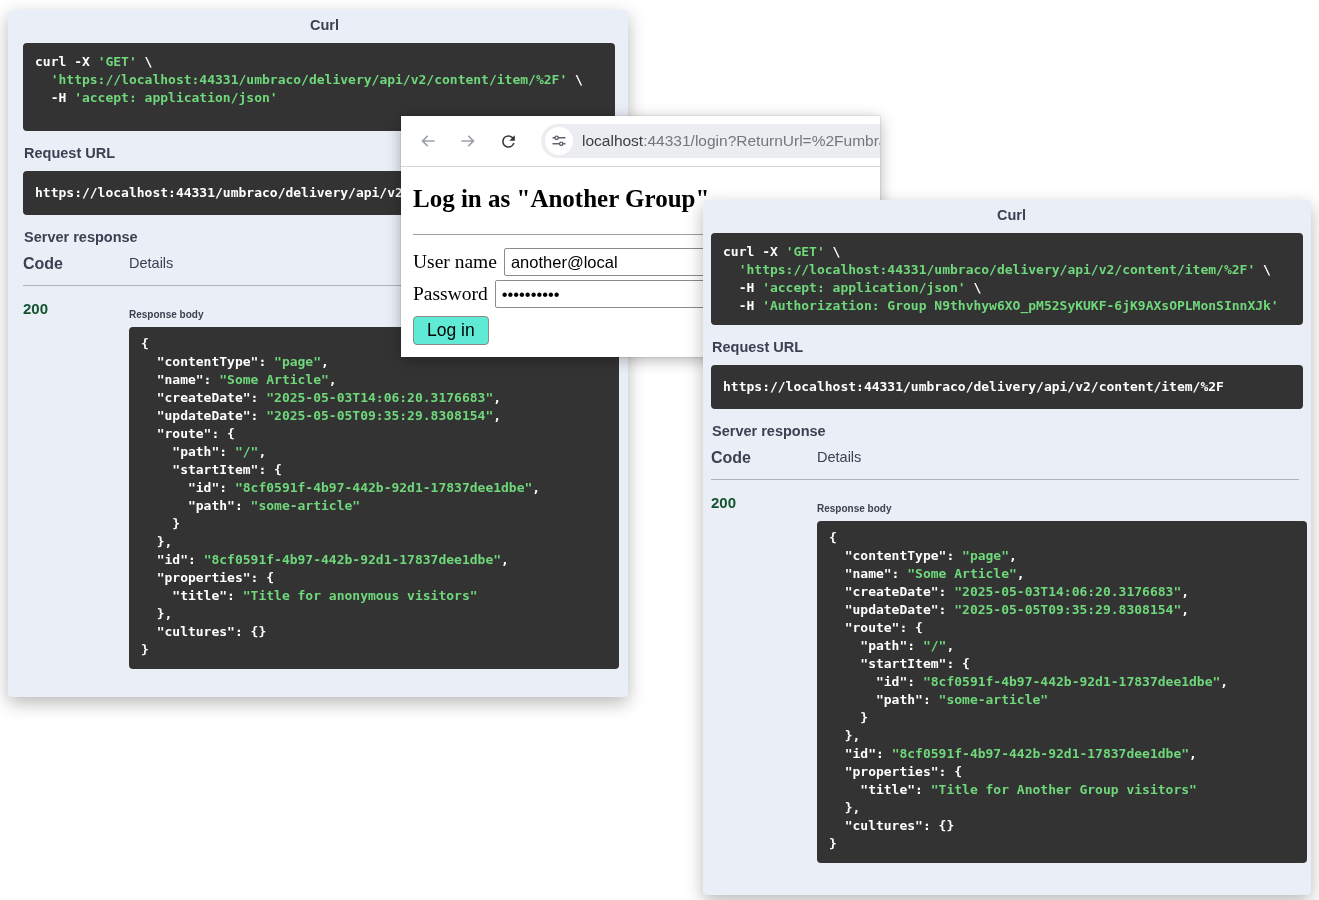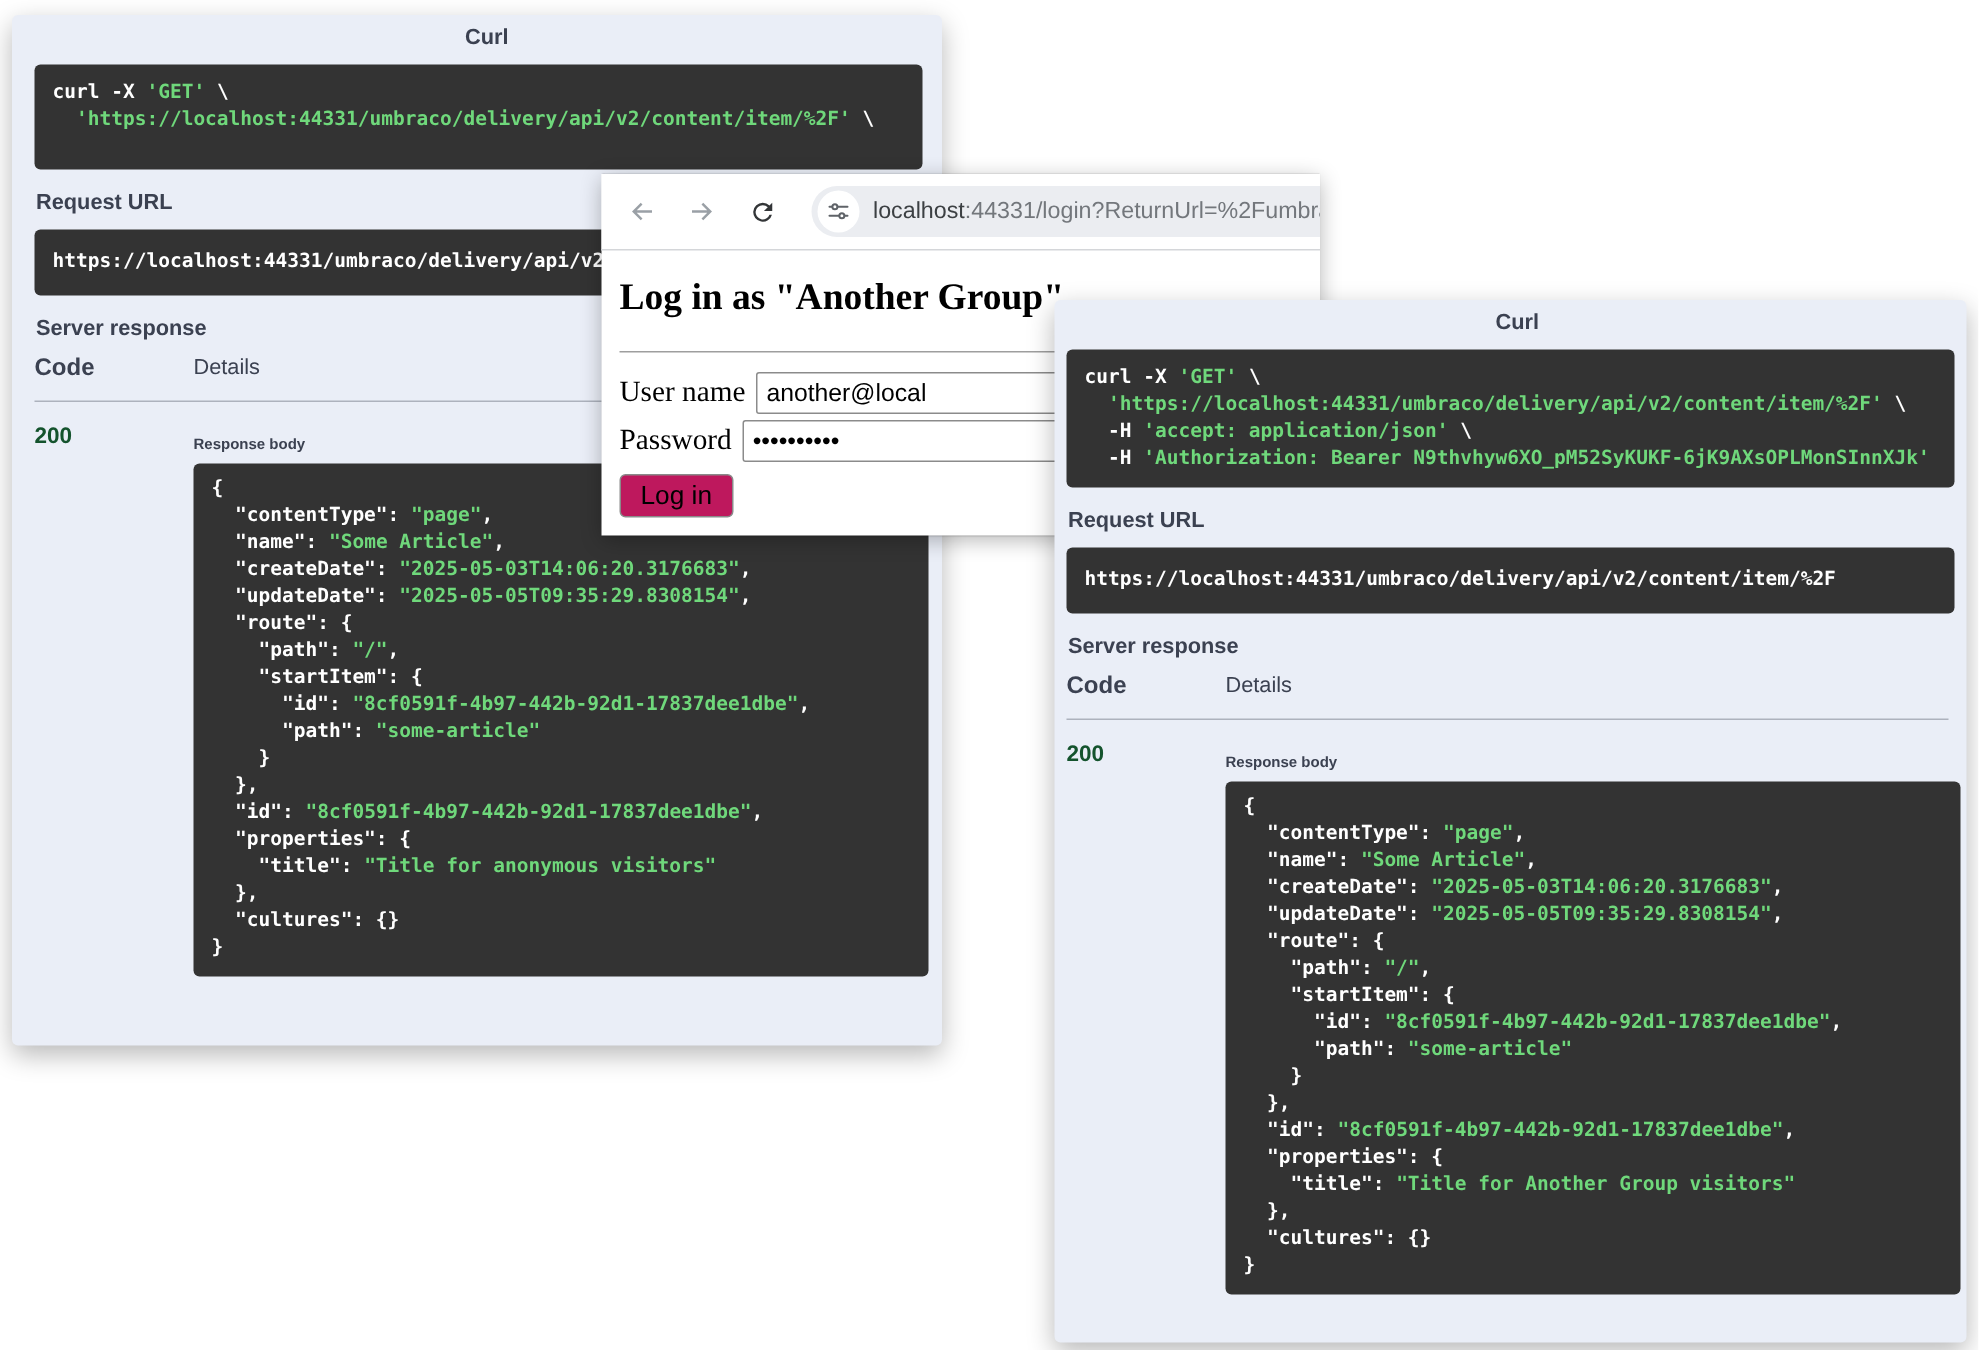--- a/index.html
+++ b/index.html
@@ -48,35 +48,36 @@
   .url-text{margin-left:9px;font-size:15.5px;white-space:nowrap;overflow:hidden;}
   .url-domain{color:#3c4043;}
   .url-path{color:#73777c;}
   .page-content{padding:2px 12px 0 12px;font-family:"Liberation Serif",serif;color:#000;}
   .login-heading{font-size:25px;font-weight:700;margin:16px 0 0 0;font-family:"Liberation Serif",serif;}
   .login-hr{border:none;border-top:1px solid #9e9e9e;margin:21px 0 13px 0;}
   .frow{display:flex;align-items:center;margin-bottom:4px;font-size:19.5px;}
   .frow label{margin-right:7px;white-space:nowrap;}
   .frow input{height:24px;width:250px;border:1px solid #8b8b8b;border-radius:2px;background:#fff;
               font-family:"Liberation Sans",sans-serif;font-size:16.5px;padding:1px 6px;color:#000;}
-  .login-btn{margin-top:4px;padding:3px 13px;font-size:17.5px;background:#be185d;
+  .login-btn{margin-top:4px;padding:3px 13px;font-size:17.5px;background:#5eead4;
              border:1px solid #8a8a8a;border-radius:4px;font-family:"Liberation Sans",sans-serif;
              color:#000;cursor:pointer;}
   svg{display:block;}
 </style>
 </head>
 <body>
 
 <div id="canvas">
 
   <div id="panel-left" class="swagger-panel">
     <div class="sec-label first">Curl</div>
     <div class="codebox curl-left">
         <div class="code-line"><span>curl -X </span><span class="tok-s">'GET'</span><span> \</span></div>
         <div class="code-line"><span>  </span><span class="tok-s">'https://localhost:44331/umbraco/delivery/api/v2/content/item/%2F'</span><span> \</span></div>
+        <div class="code-line"><span>  -H </span><span class="tok-s">'accept: application/json'</span></div>
       </div>
 
     <div class="sec-label">Request URL</div>
     <div class="codebox urlbox">
         <div class="code-line"><span>https://localhost:44331/umbraco/delivery/api/v2/content/item/%2F</span></div>
       </div>
 
     <div class="sec-label">Server response</div>
 
     <div class="resp-header">
@@ -160,21 +161,21 @@
       <button class="login-btn">Log in</button>
     </div>
   </div>
 
   <div id="panel-right" class="swagger-panel">
     <div class="sec-label first">Curl</div>
     <div class="codebox curl-right">
         <div class="code-line"><span>curl -X </span><span class="tok-s">'GET'</span><span> \</span></div>
         <div class="code-line"><span>  </span><span class="tok-s">'https://localhost:44331/umbraco/delivery/api/v2/content/item/%2F'</span><span> \</span></div>
         <div class="code-line"><span>  -H </span><span class="tok-s">'accept: application/json'</span><span> \</span></div>
-        <div class="code-line"><span>  -H </span><span class="tok-s">'Authorization: Bearer N9thvhyw6XO_pM52SyKUKF-6jK9AXsOPLMonSInnXJk'</span></div>
+        <div class="code-line"><span>  -H </span><span class="tok-s">'Authorization: Group N9thvhyw6XO_pM52SyKUKF-6jK9AXsOPLMonSInnXJk'</span></div>
       </div>
 
     <div class="sec-label">Request URL</div>
     <div class="codebox urlbox">
         <div class="code-line"><span>https://localhost:44331/umbraco/delivery/api/v2/content/item/%2F</span></div>
       </div>
 
     <div class="sec-label">Server response</div>
 
     <div class="resp-header">

